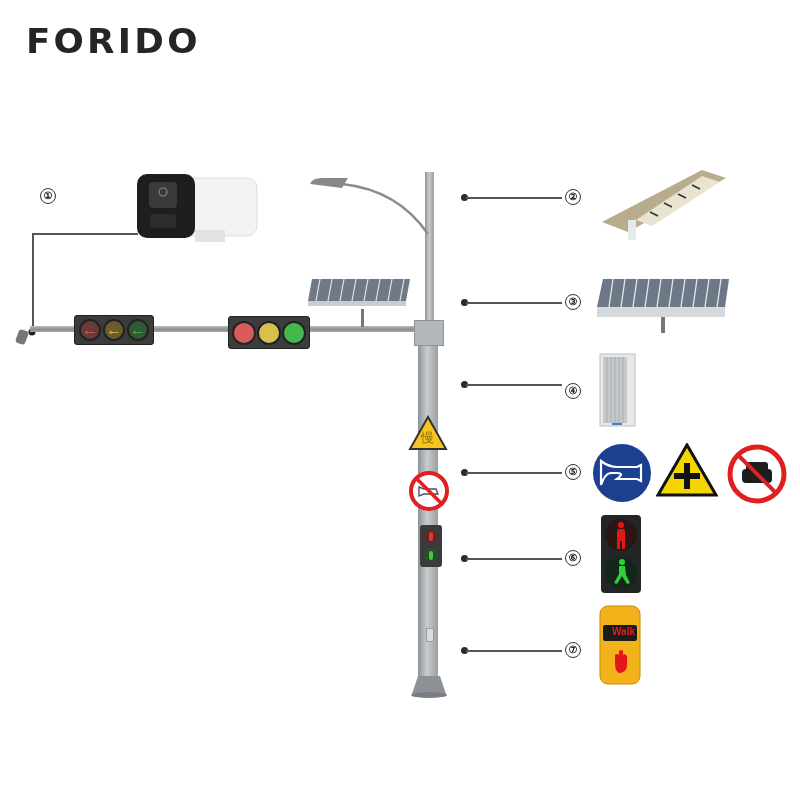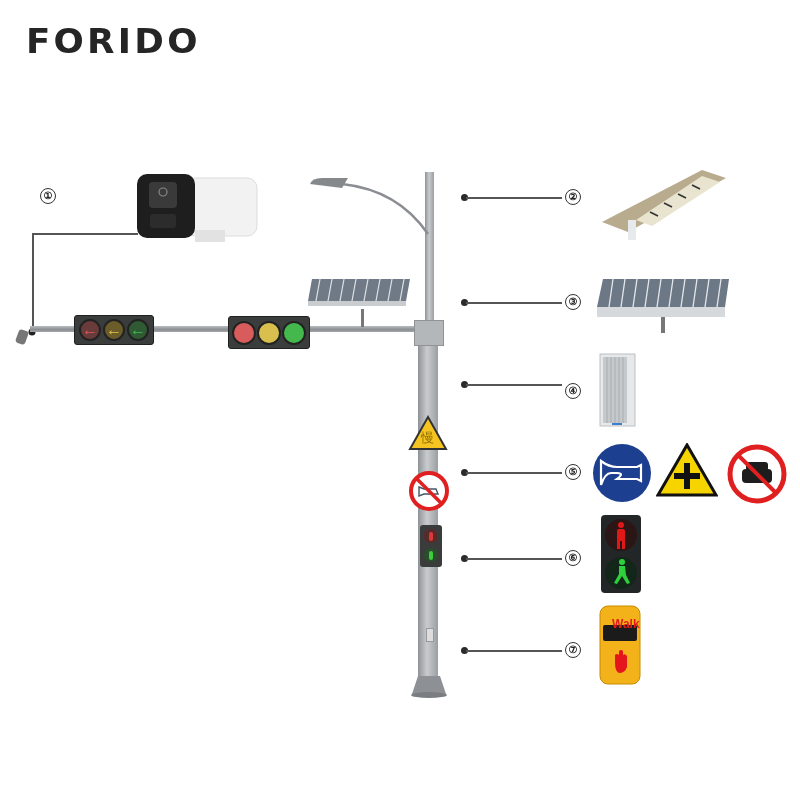--- a/index.html
+++ b/index.html
@@ -234,14 +234,14 @@
       </g>
     </svg>
 </div>
 
 <div class="abs" style="left:599px;top:605px;width:42px;height:80px;">
   <svg width="42" height="80">
       <rect x="1" y="1" width="40" height="78" rx="8" fill="#f3b21a" stroke="#c88a00"></rect>
   <rect x="4" y="20" width="34" height="16" rx="2" fill="#1b1b1b"></rect>
   <path d="M16,58 L16,50 Q18,48 20,50 L20,46 Q22,44 24,46 L24,50 Q26,48 28,51 L28,62 Q26,68 20,68 Q16,66 16,58 Z" fill="#e4161b"></path>
     </svg>
-  <span class="abs" style="left:13px;top:12px;font-size:12px;font-weight:bold;color:#e41b1b;">Walk</span>
+  <span class="abs" style="left:13px;top:21px;font-size:10px;font-weight:bold;color:#e41b1b;">Walk</span>
 </div>
 
 </body></html>

